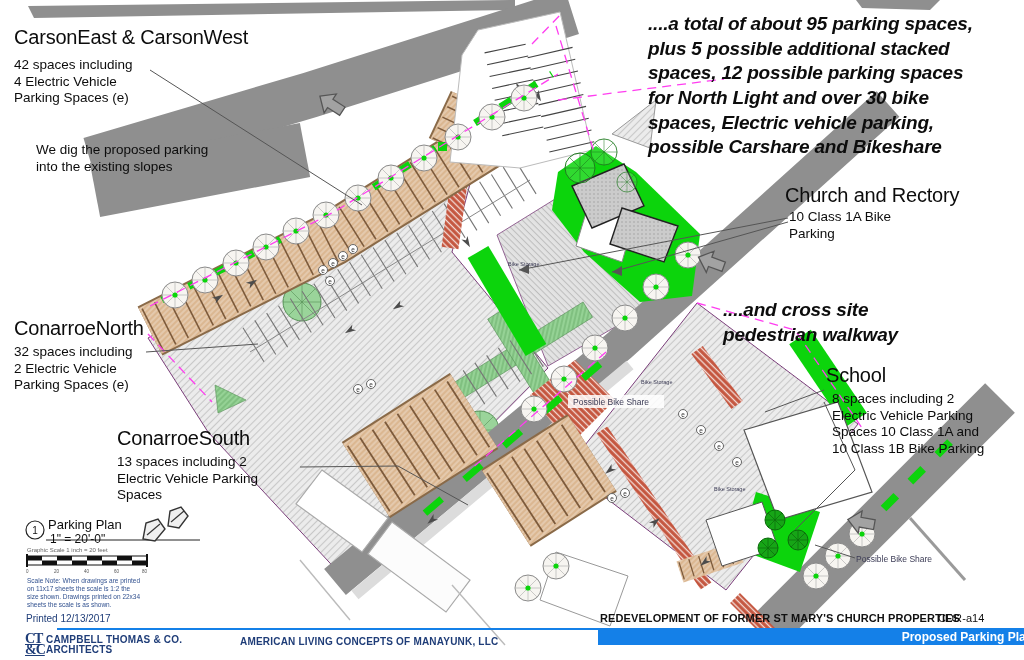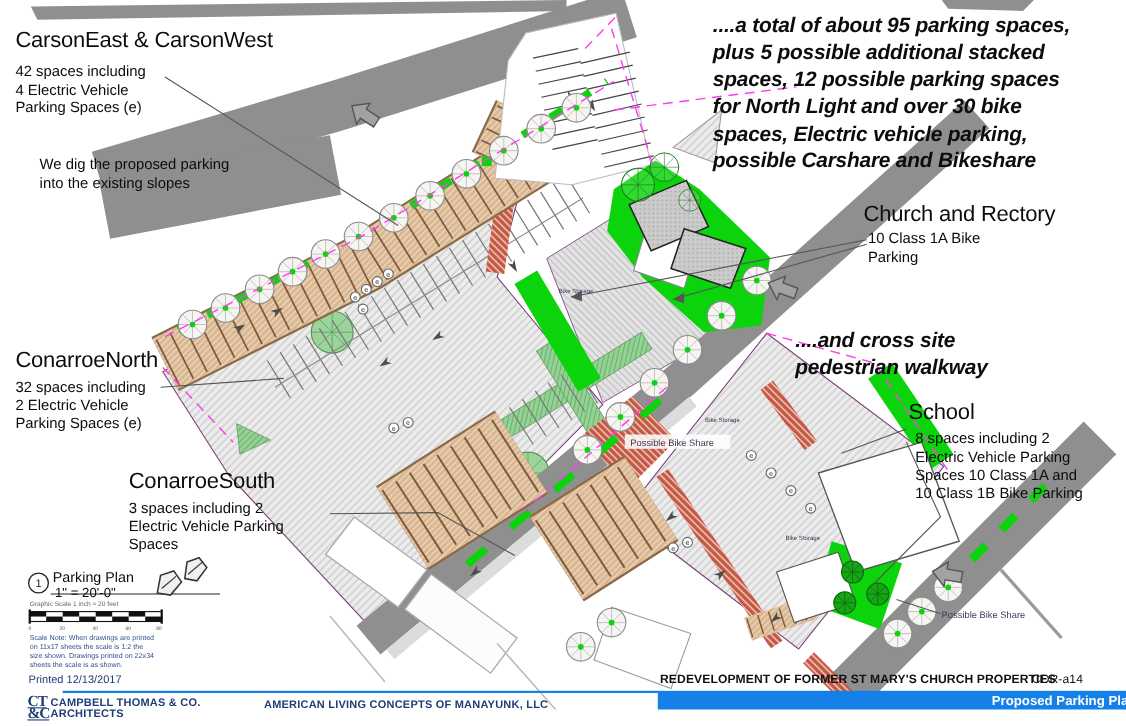--- a/index.html
+++ b/index.html
@@ -375,21 +375,21 @@
 
 <div class="ann t-bi" style="left:723px;top:298px;">....and cross site
 pedestrian walkway</div>
 
 <div class="ann t-big" style="left:14px;top:317px;">ConarroeNorth</div>
 <div class="ann t-body" style="left:14px;top:344px;">32 spaces including
 2 Electric Vehicle
 Parking Spaces (e)</div>
 
 <div class="ann t-big" style="left:117px;top:427px;">ConarroeSouth</div>
-<div class="ann t-body" style="left:117px;top:454px;">3 spaces including 2
+<div class="ann t-body" style="left:117px;top:454px;">13 spaces including 2
 Electric Vehicle Parking
 Spaces</div>
 
 <div class="ann t-big" style="left:826px;top:364px;">School</div>
 <div class="ann t-body" style="left:832px;top:391px;">8 spaces including 2
 Electric Vehicle Parking
 Spaces 10 Class 1A and
 10 Class 1B Bike Parking</div>
 
 <div class="ann legend-title" style="left:48px;top:517px;">Parking Plan</div>

